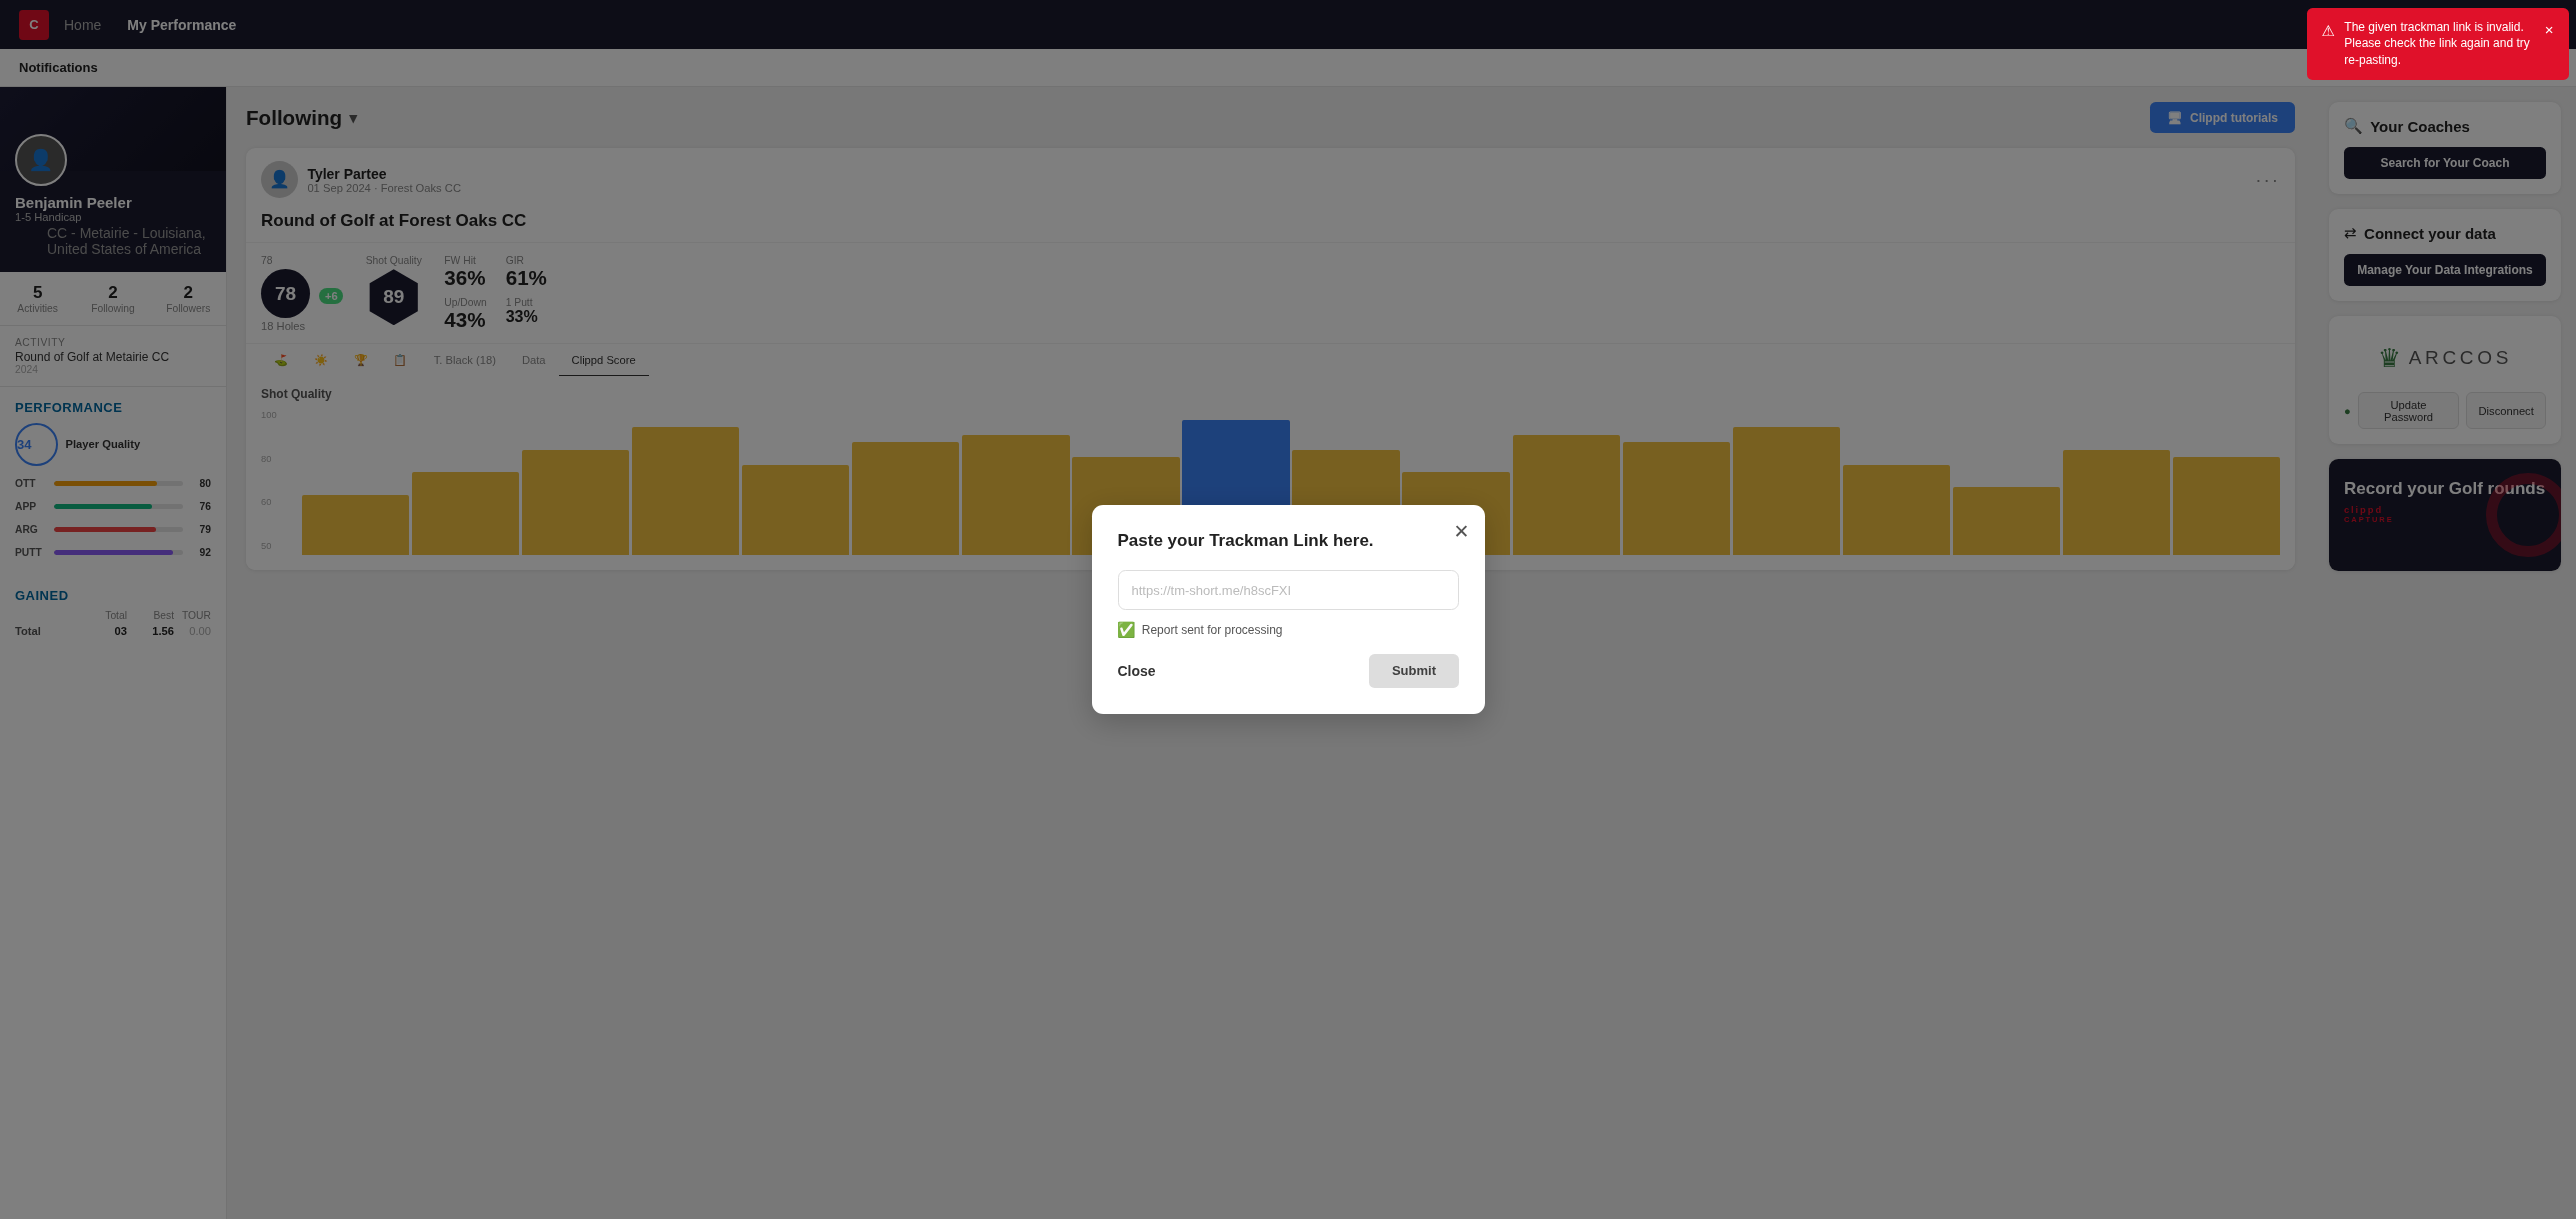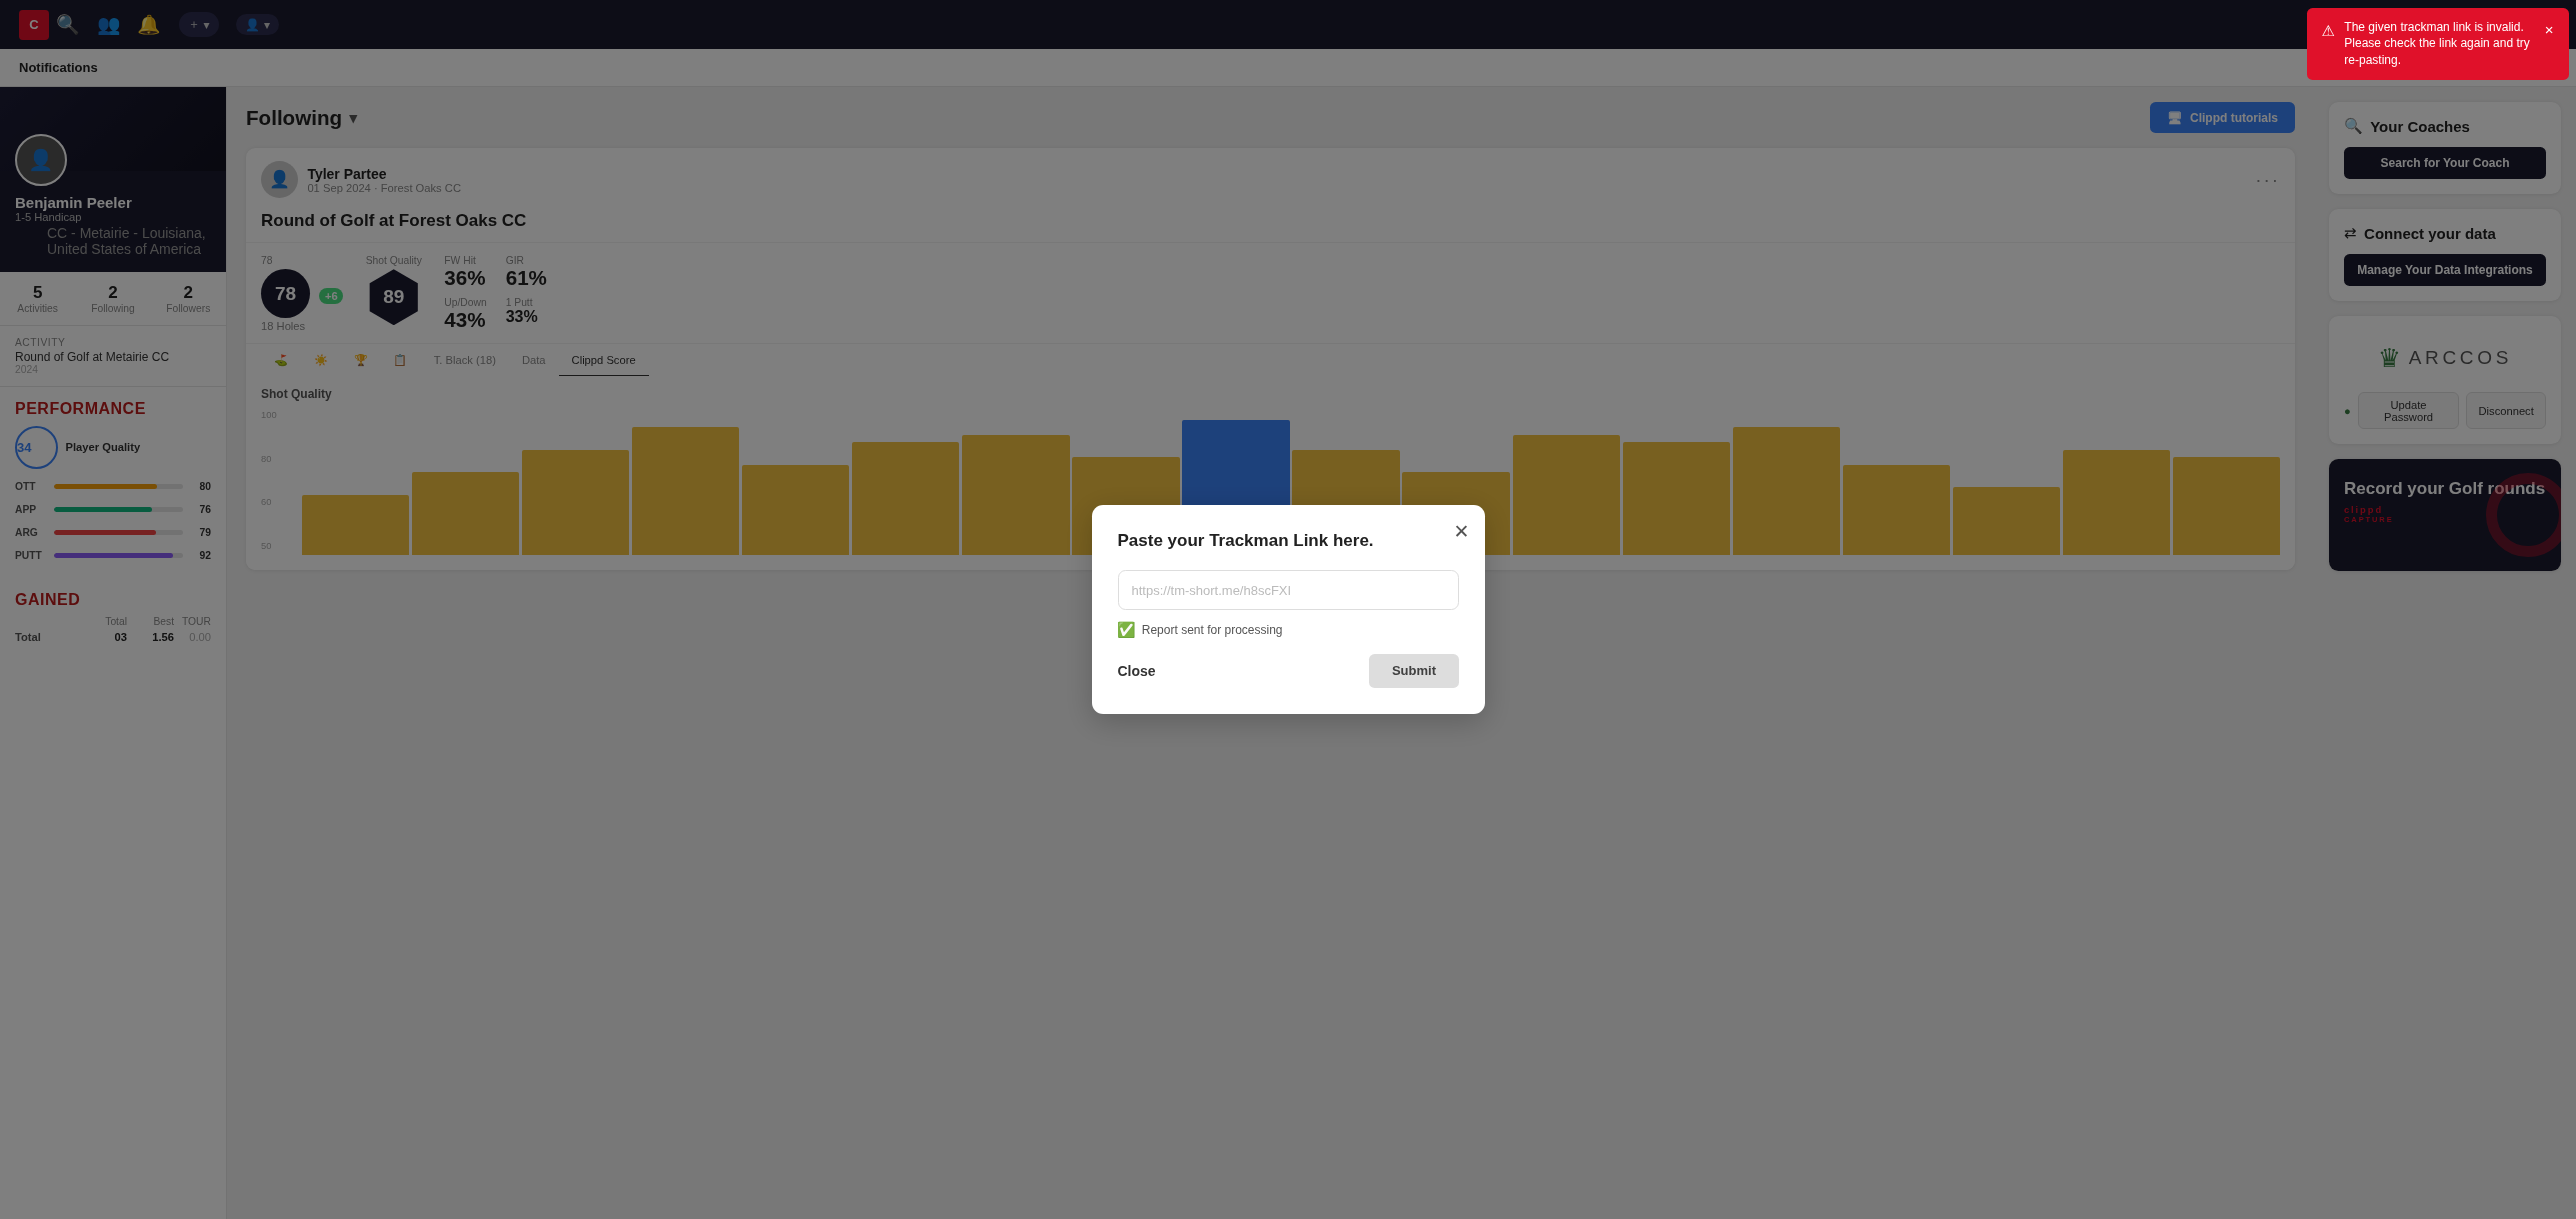--- a/index.html
+++ b/index.html
@@ -85,22 +85,22 @@
     .sidebar-stat { flex: 1; text-align: center; }
     .sidebar-stat-val { font-size: 17px; font-weight: 700; color: #222; }
     .sidebar-stat-lbl { font-size: 10.3px; color: #888; }
 
     .sidebar-activity { padding: 11.2px 15px; border-bottom: 0.9px solid #e5e5e5; }
     .sidebar-activity-lbl { font-size: 10.3px; color: #888; text-transform: uppercase; letter-spacing: 0.5px; }
     .sidebar-activity-val { font-size: 12px; color: #333; margin-top: 1.9px; }
     .sidebar-activity-date { font-size: 10.3px; color: #aaa; }
 
     .sidebar-section-title {
-      padding: 13px 15px 7.5px; font-size: 16px; font-weight: 700;
-      color: #b91c1c; text-transform: uppercase; letter-spacing: 0.5px;
+      padding: 13px 15px 7.5px; font-size: 13px; font-weight: 700;
+      color: #0369a1; text-transform: uppercase; letter-spacing: 0.5px;
     }
     .sidebar-player-quality {
       padding: 0 15px 11.2px;
     }
     .sidebar-pq-row { display: flex; align-items: center; gap: 5.6px; margin-bottom: 5.6px; font-size: 11.2px; margin-top: 12px; }
     .sidebar-pq-label { width: 33px; color: #555; font-size: 10.3px; font-weight: 600; }
     .sidebar-pq-bar-bg { flex: 1; height: 5.6px; border-radius: 2.8px; background: #e5e5e5; overflow: hidden; }
     .sidebar-pq-bar { height: 100%; border-radius: 2.8px; }
     .sidebar-pq-val { width: 22.5px; text-align: right; color: #333; font-size: 10.3px; font-weight: 600; }
     .sidebar-score-circle {
@@ -295,20 +295,24 @@
       border-radius: 5.6px; padding: 9.4px 22.5px; font-size: 13px;
       font-weight: 600; cursor: not-allowed;
     }
   </style>
 </head>
 <body>
 
 <nav class="top-nav">
   <div class="nav-logo">
     <span>C</span>
+  </div>
+  <div class="nav-links">
+    <a class="nav-link">Home</a>
+    <a class="nav-link active">My Performance</a>
   </div>
   <div class="nav-icons">
     <span class="nav-icon">🔍</span>
     <span class="nav-icon">👥</span>
     <span class="nav-icon">🔔</span>
     <div class="nav-icon-btn">
       <span>＋</span>
       <span>▾</span>
     </div>
     <div class="nav-icon-btn">

